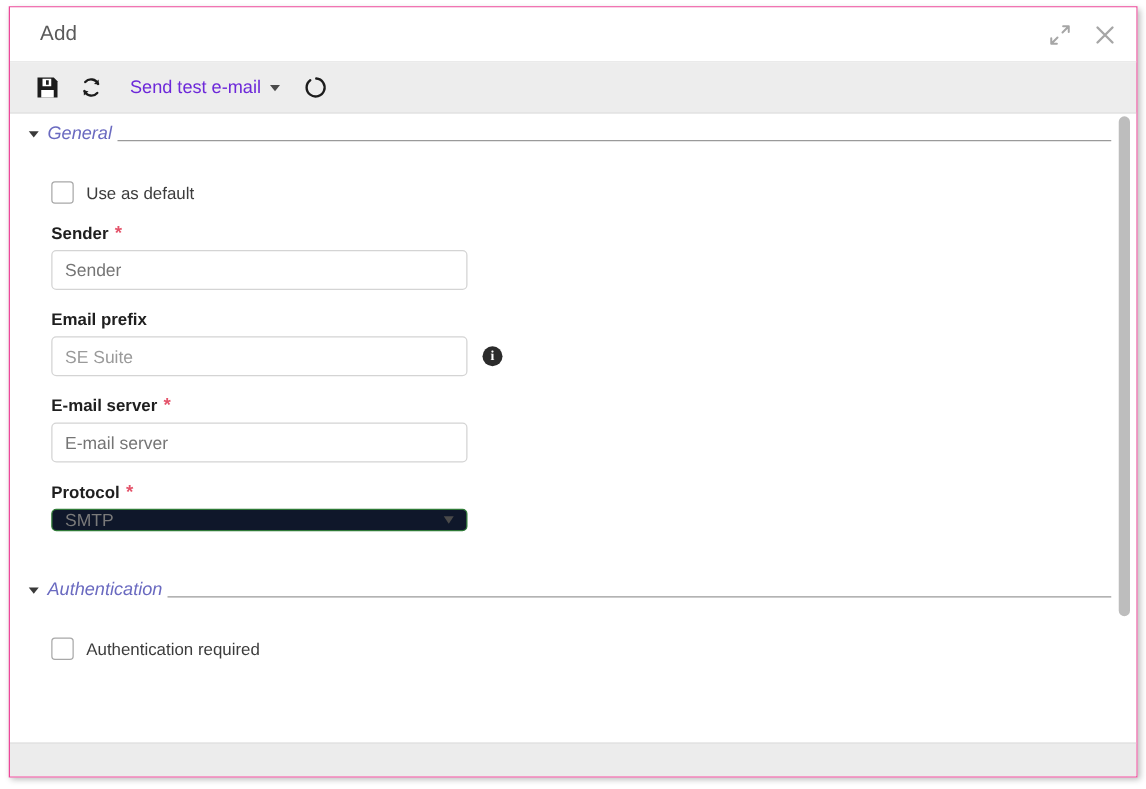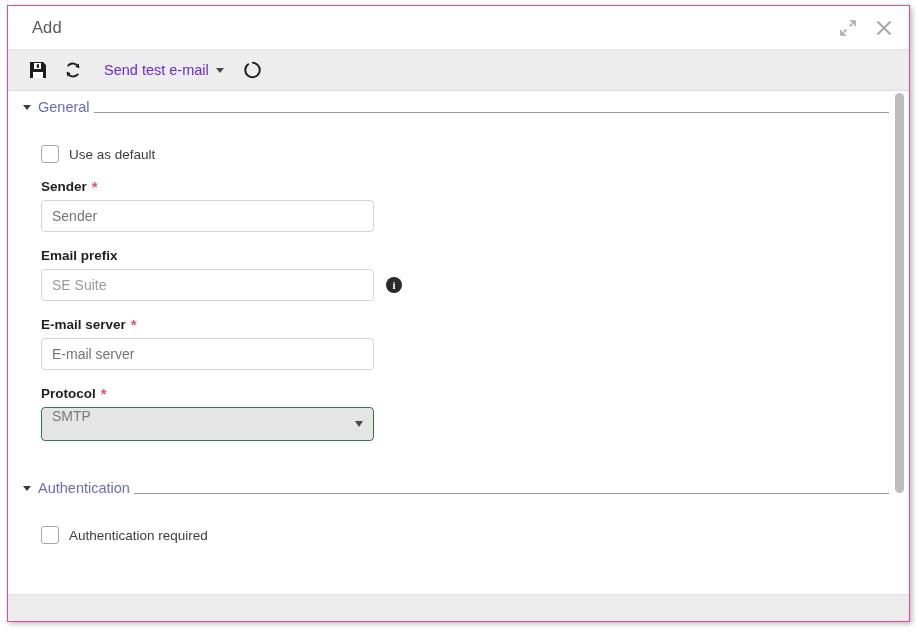--- a/index.html
+++ b/index.html
@@ -130,20 +130,21 @@
   }
 
   
   .section {
     display: flex;
     align-items: center;
     padding-left: 15px;
     padding-right: 20px;
     margin-top: 8px;
     cursor: pointer;
+    font-style: italic;
   }
   .sec-caret {
     width: 0; height: 0;
     border-left: 4.5px solid transparent;
     border-right: 4.5px solid transparent;
     border-top: 5.5px solid #3a3a3a;
     margin-right: 7px;
     flex: 0 0 auto;
   }
   .sec-title {
@@ -297,24 +298,24 @@
   .tri-down {
     width: 0; height: 0;
     border-left: 4px solid transparent;
     border-right: 4px solid transparent;
     border-top: 5px solid #3a3a3a;
   }
 
   
   .select-box {
     width: 333px;
-    height: 34px;
+    height: 18px;
     border: 1px solid #2f7a37;
     border-radius: 4px;
-    background: #e5e5e5;
+    background: #0f172a;
     box-sizing: border-box;
     display: flex;
     align-items: flex-start;
     padding: 0 10px;
     font-size: 14px;
     color: #7a7a7a;
     cursor: pointer;
     position: relative;
   }
   .select-arrow {

